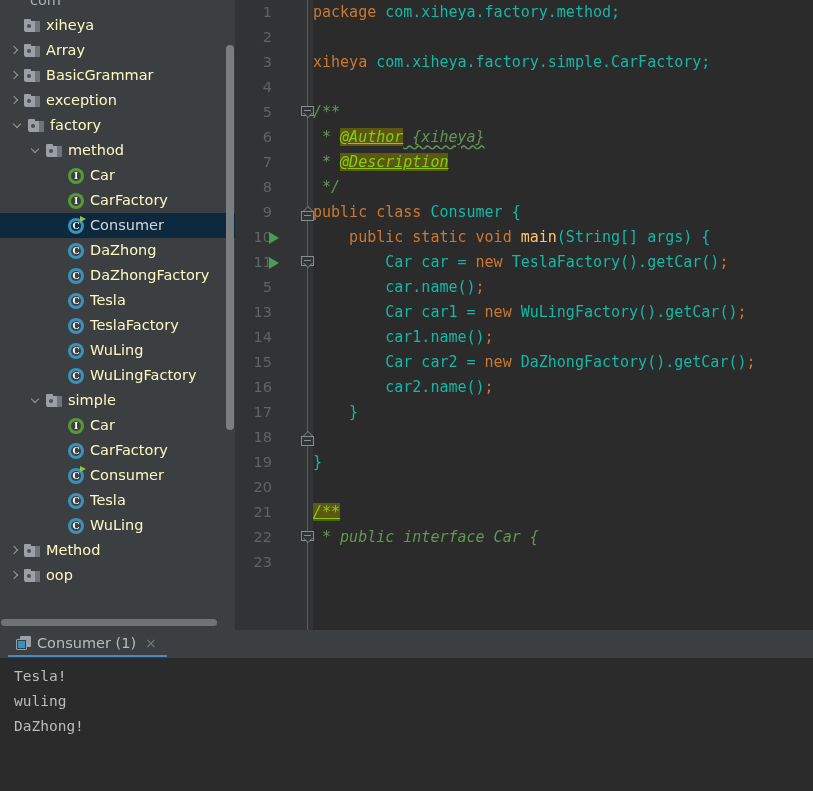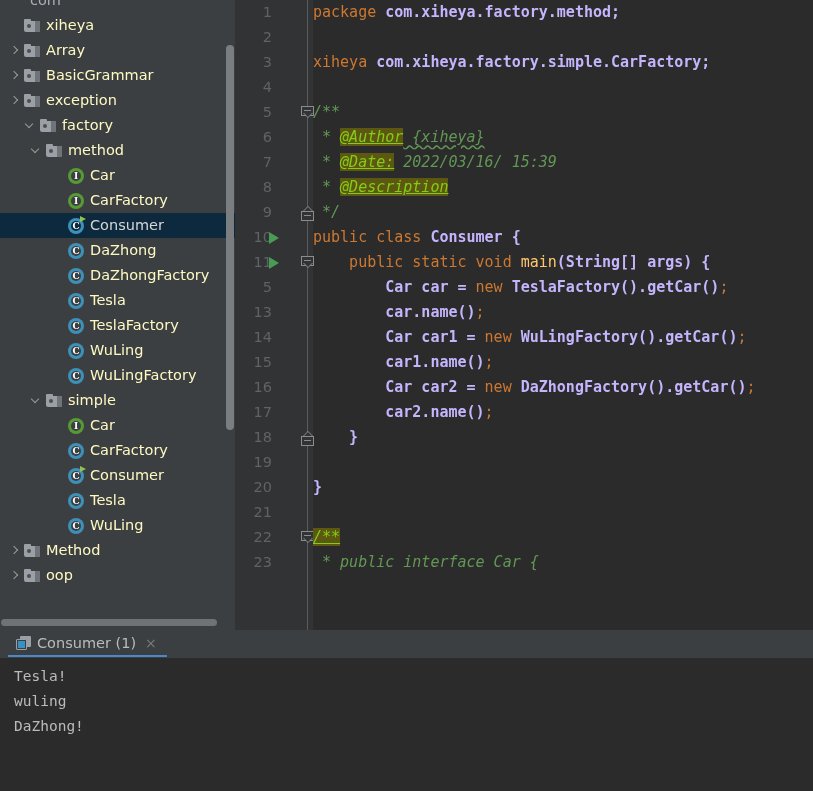--- a/index.html
+++ b/index.html
@@ -286,21 +286,21 @@
   }
   .cline {
     height: 25px;
     line-height: 25px;
     white-space: pre;
     font-size: 15px;
     color: #a9b7c6;
     font-family: "DejaVu Sans Mono", monospace;
   }
   .kw   { color: #cc7832; }
-  .id   { color: #c4b5fd; font-weight: bold; }
+  .id   { color: #14b8a6; }
   .fn   { color: #ffc66d; }
   .sc   { color: #cc7832; }
   .cmt  { color: #629755; font-style: italic; }
   .tag  { color: #84cc16; font-style: italic; text-decoration: underline; background: #5c5711; text-align: center; }
   .tagval { color: #629755; font-style: italic; }
   .wavy { text-decoration: underline wavy #629755; text-underline-offset: 2px; }
 
   
   #runpanel {
     position: absolute;
@@ -430,21 +430,21 @@
         <div class="tree-row" style="position: absolute; left: 0px; right: 0px; top: 88px; padding-left: 8px;">
           <span class="twisty right"></span>
           <span class="ico ico-folder">
             <span class="f-body"></span>
             <span class="f-notch"></span>
             <span class="f-tab"></span>
             <span class="f-dot"></span>
           </span>
           <span class="tree-label">exception</span>
         </div>
-        <div class="tree-row" style="position: absolute; left: 0px; right: 0px; top: 113px; padding-left: 24px;">
+        <div class="tree-row" style="position: absolute; left: 0px; right: 0px; top: 113px; padding-left: 12px;">
           <span class="twisty down"></span>
           <span class="ico ico-folder">
             <span class="f-body"></span>
             <span class="f-notch"></span>
             <span class="f-tab"></span>
             <span class="f-dot"></span>
           </span>
           <span class="tree-label">factory</span>
         </div>
         <div class="tree-row" style="position: absolute; left: 0px; right: 0px; top: 138px; padding-left: 30px;">
@@ -662,21 +662,20 @@
       <div class="cline"> </div>
 
       <div class="cline"><span class="kw">xiheya</span><span class="id"> com.xiheya.factory.simple.CarFactory;</span></div>
 
       <div class="cline"> </div>
 
       <div class="cline"><span class="cmt">/**</span></div>
 
       <div class="cline"><span class="cmt"> * </span><span class="tag">@Author</span><span class="tagval wavy"> {xiheya}</span></div>
 
-      <div class="cline"><span class="cmt"> * </span><span class="tag">@Date:</span><span class="tagval"> 2022/03/16/ 15:39</span></div>
 
       <div class="cline"><span class="cmt"> * </span><span class="tag">@Description</span></div>
 
       <div class="cline"><span class="cmt"> */</span></div>
 
       <div class="cline"><span class="kw">public class </span><span class="id">Consumer</span><span class="id"> {</span></div>
 
       <div class="cline"><span class="kw">    public static void </span><span class="fn">main</span><span class="id">(String[] args) {</span></div>
 
       <div class="cline"><span class="id">        Car car = </span><span class="kw">new</span><span class="id"> TeslaFactory().getCar()</span><span class="sc">;</span></div>

